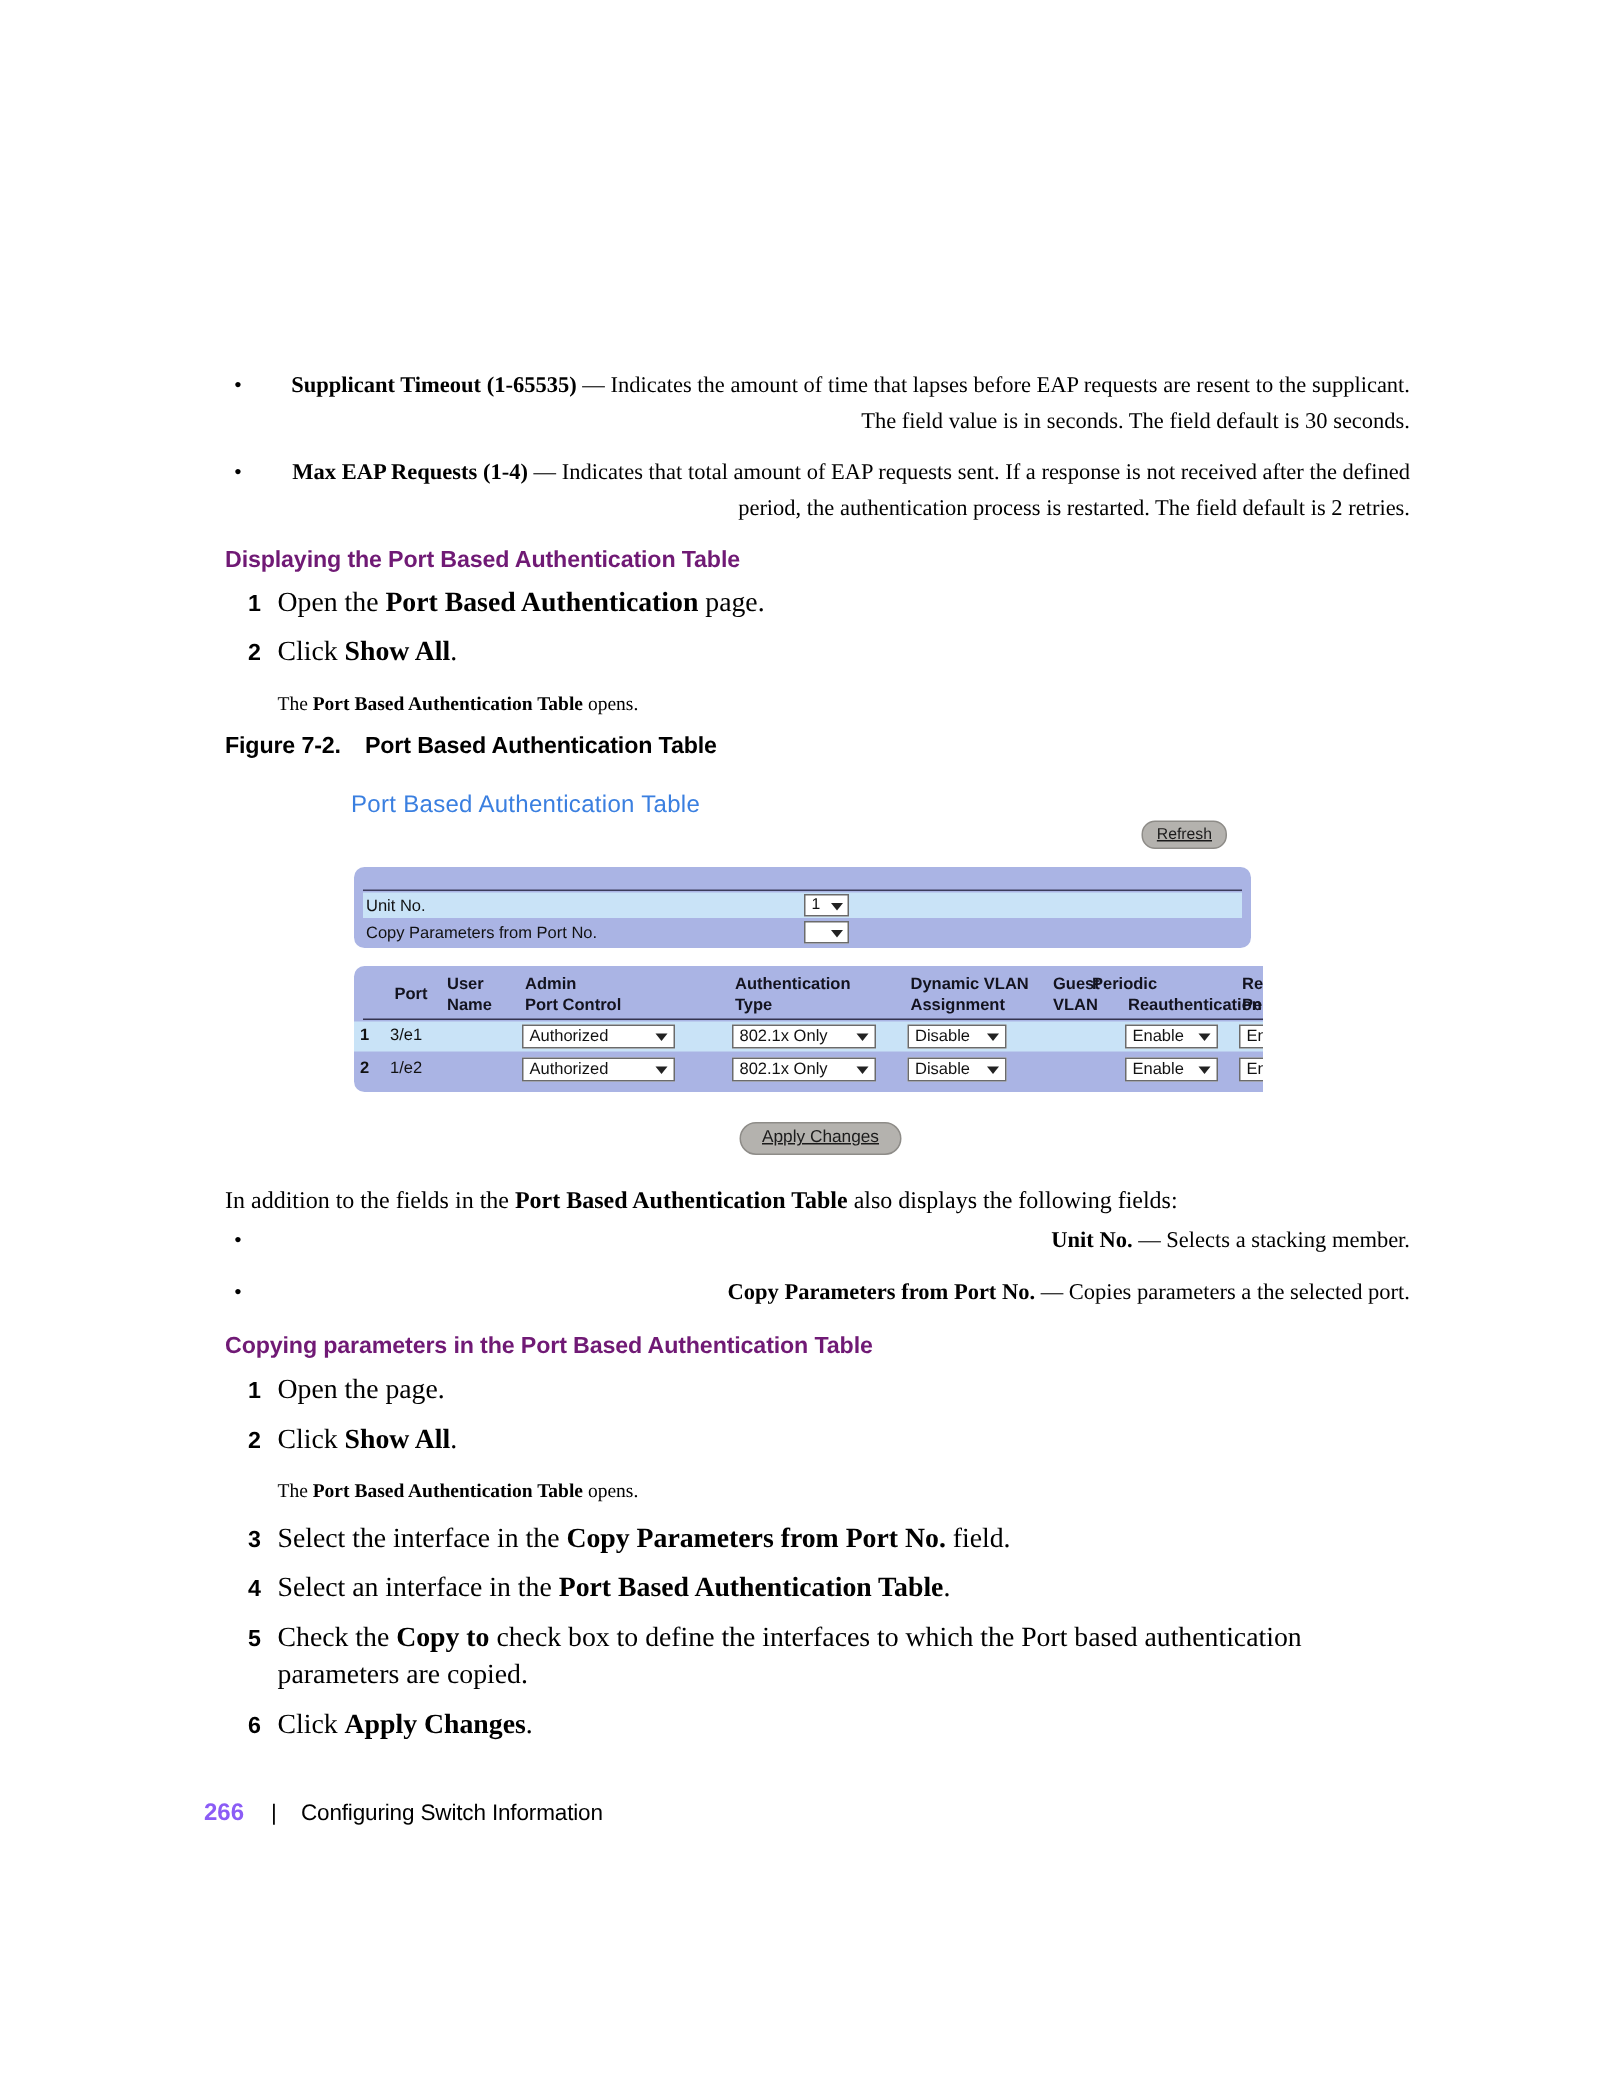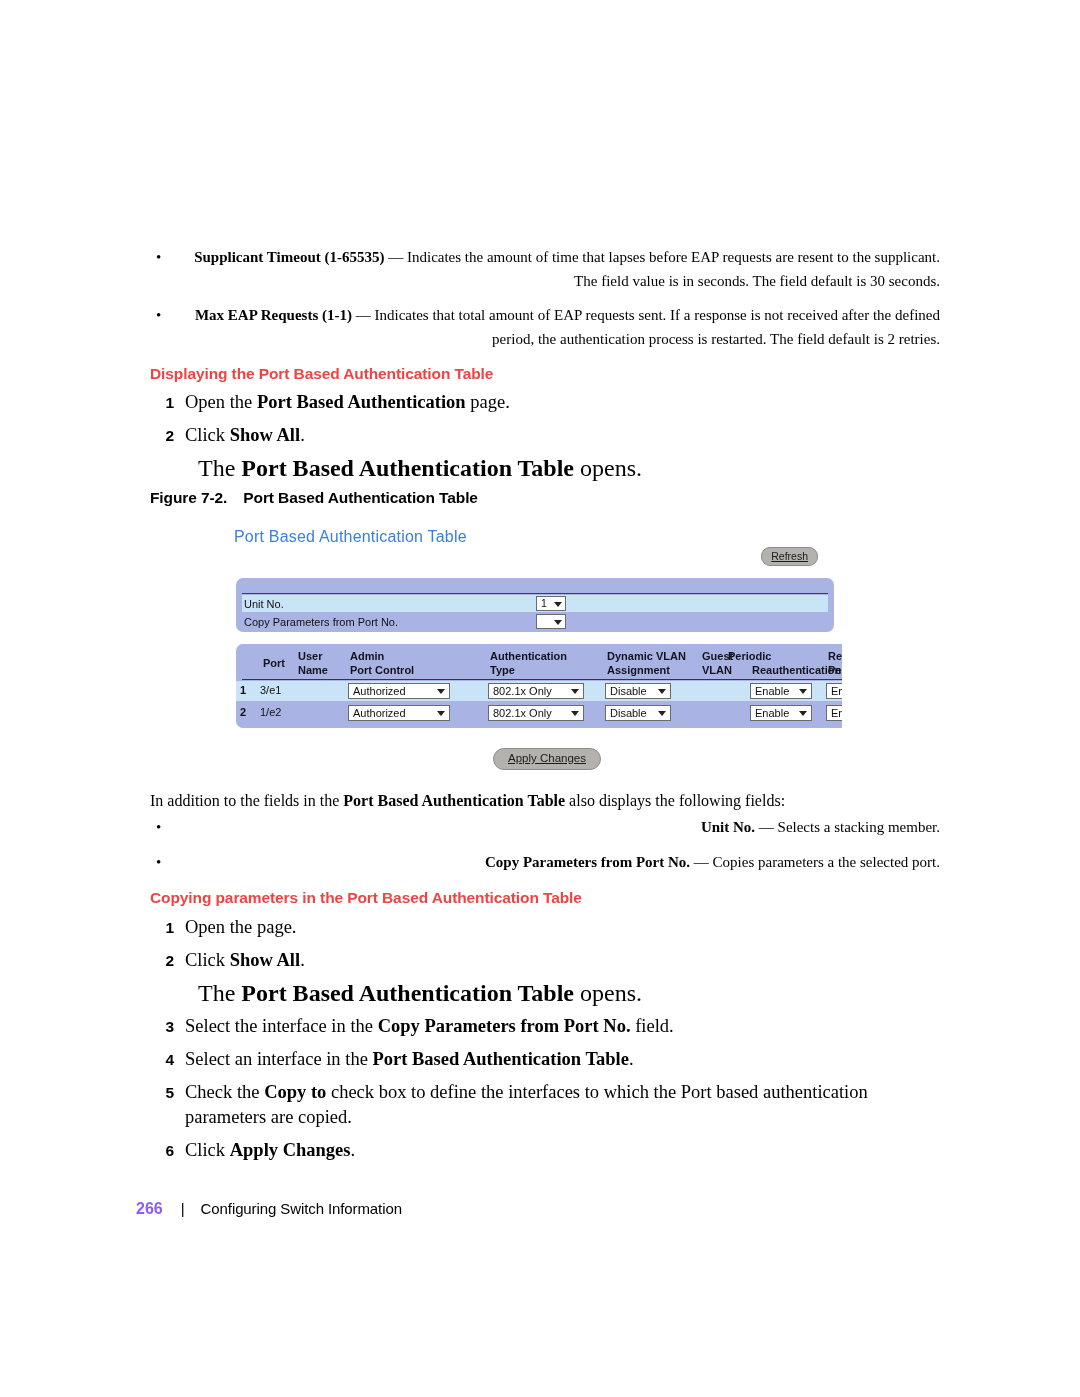--- a/index.html
+++ b/index.html
@@ -66,32 +66,32 @@
     text-align: right;
     padding-right: 11px;
     box-sizing: border-box;
   }
   .num-text {
     flex: 1 1 auto;
     font-size: 18.5px;
     line-height: 25px;
   }
   .sub-note {
-    margin-left: 48px;
-    font-size: 24px;
+    margin-left: 35px;
+    font-size: 13px;
     line-height: 25px;
     margin-bottom: 8px;
   }
 
   .sect-head {
     font-family: "Liberation Sans", sans-serif;
     font-weight: bold;
     font-size: 15.5px;
     letter-spacing: -0.1px;
-    color: #ef4444;
+    color: #701a75;
   }
 
   .fig-caption {
     font-family: "Liberation Sans", sans-serif;
     font-weight: bold;
     font-size: 15.5px;
     letter-spacing: -0.1px;
   }
   .fig-caption .cap-gap { display: inline-block; width: 16px; }
 
@@ -314,21 +314,21 @@
 
   <div class="body-col" style="top:246px;">
 
     <div class="bullet-row">
       <div class="bullet-mark">•</div>
       <div class="bullet-text"><b>Supplicant Timeout (1-65535)</b><span> — Indicates the amount of time that lapses before EAP requests are resent to the supplicant. The field value is in seconds. The field default is 30 seconds.</span></div>
     </div>
 
     <div class="bullet-row">
       <div class="bullet-mark">•</div>
-      <div class="bullet-text"><b>Max EAP Requests (1-1)</b><span> — Indicates that total amount of EAP requests sent. If a response is not received after the defined period, the authentication process is restarted. The field default is 2 retries.</span></div>
+      <div class="bullet-text"><b>Max EAP Requests (1-4)</b><span> — Indicates that total amount of EAP requests sent. If a response is not received after the defined period, the authentication process is restarted. The field default is 2 retries.</span></div>
     </div>
 
   </div>
 
   <div class="body-col sect-head" style="top:365px;">Displaying the Port Based Authentication Table</div>
 
   <div class="body-col" style="top:390px;">
 
     <div class="num-row">
       <div class="num-mark">1</div>

